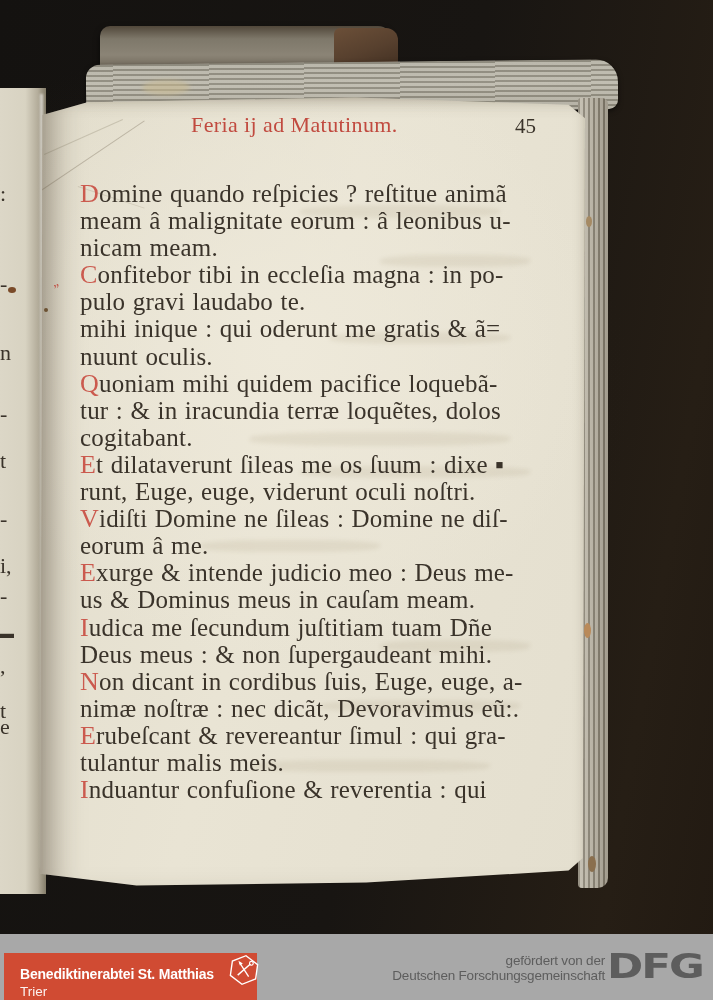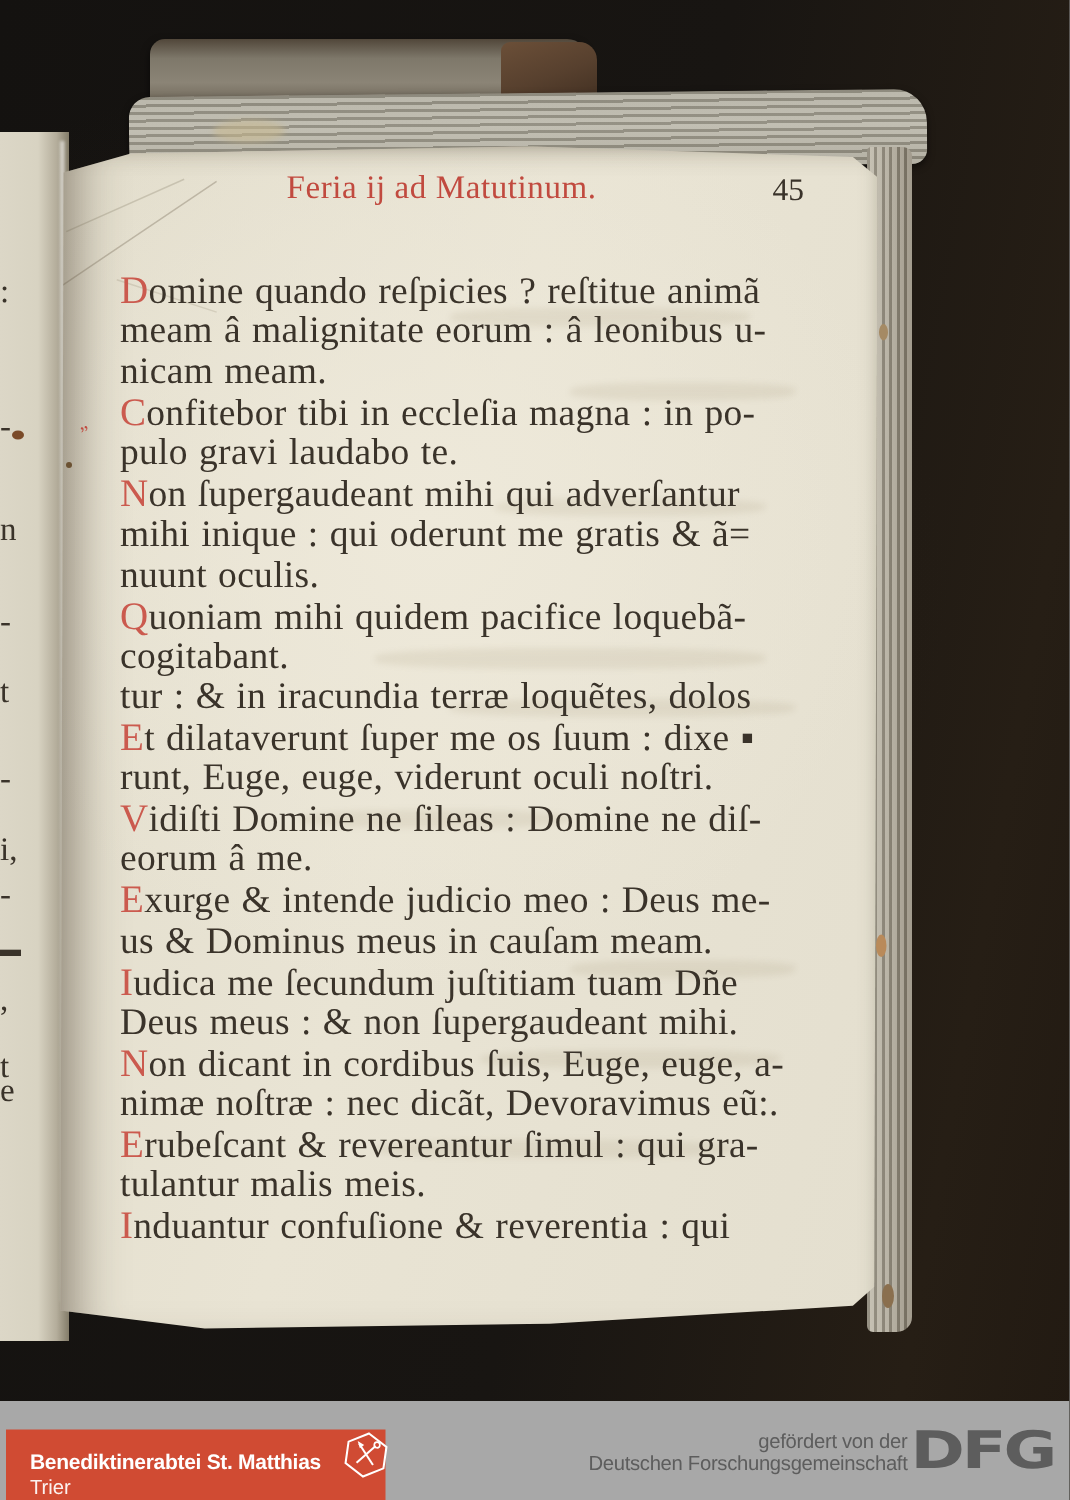--- a/index.html
+++ b/index.html
@@ -161,27 +161,26 @@
     </div>
 
     <span class="margin-mark">„</span>
 
     <div class="textblock">
       <div class="line"><span class="v">D</span><span>omine quando reſpicies ? reſtitue animã</span></div>
       <div class="line"><span>meam â malignitate eorum : â leonibus u-</span></div>
       <div class="line"><span>nicam meam.</span></div>
       <div class="line"><span class="v">C</span><span>onfitebor tibi in eccleſia magna : in po-</span></div>
       <div class="line"><span>pulo gravi laudabo te.</span></div>
-      <div class="line"><span class="v">N</span><span>on ſupergaudeant mihi qui adverſantur</span></div>
       <div class="line"><span>mihi inique : qui oderunt me gratis &amp; ã=</span></div>
       <div class="line"><span>nuunt oculis.</span></div>
       <div class="line"><span class="v">Q</span><span>uoniam mihi quidem pacifice loquebã-</span></div>
+      <div class="line"><span>tur : &amp; in iracundia terræ loquẽtes, dolos</span></div>
       <div class="line"><span>cogitabant.</span></div>
-      <div class="line"><span>tur : &amp; in iracundia terræ loquẽtes, dolos</span></div>
-      <div class="line"><span class="v">E</span><span>t dilataverunt ſuper me os ſuum : dixe ▪</span></div>
+      <div class="line"><span class="v">E</span><span>t dilataverunt ſileas me os ſuum : dixe ▪</span></div>
       <div class="line"><span>runt, Euge, euge, viderunt oculi noſtri.</span></div>
       <div class="line"><span class="v">V</span><span>idiſti Domine ne ſileas : Domine ne diſ-</span></div>
       <div class="line"><span>eorum â me.</span></div>
       <div class="line"><span class="v">E</span><span>xurge &amp; intende judicio meo : Deus me-</span></div>
       <div class="line"><span>us &amp; Dominus meus in cauſam meam.</span></div>
       <div class="line"><span class="v">I</span><span>udica me ſecundum juſtitiam tuam Dñe</span></div>
       <div class="line"><span>Deus meus : &amp; non ſupergaudeant mihi.</span></div>
       <div class="line"><span class="v">N</span><span>on dicant in cordibus ſuis, Euge, euge, a-</span></div>
       <div class="line"><span>nimæ noſtræ : nec dicãt, Devoravimus eũ:.</span></div>
       <div class="line"><span class="v">E</span><span>rubeſcant &amp; revereantur ſimul : qui gra-</span></div>

